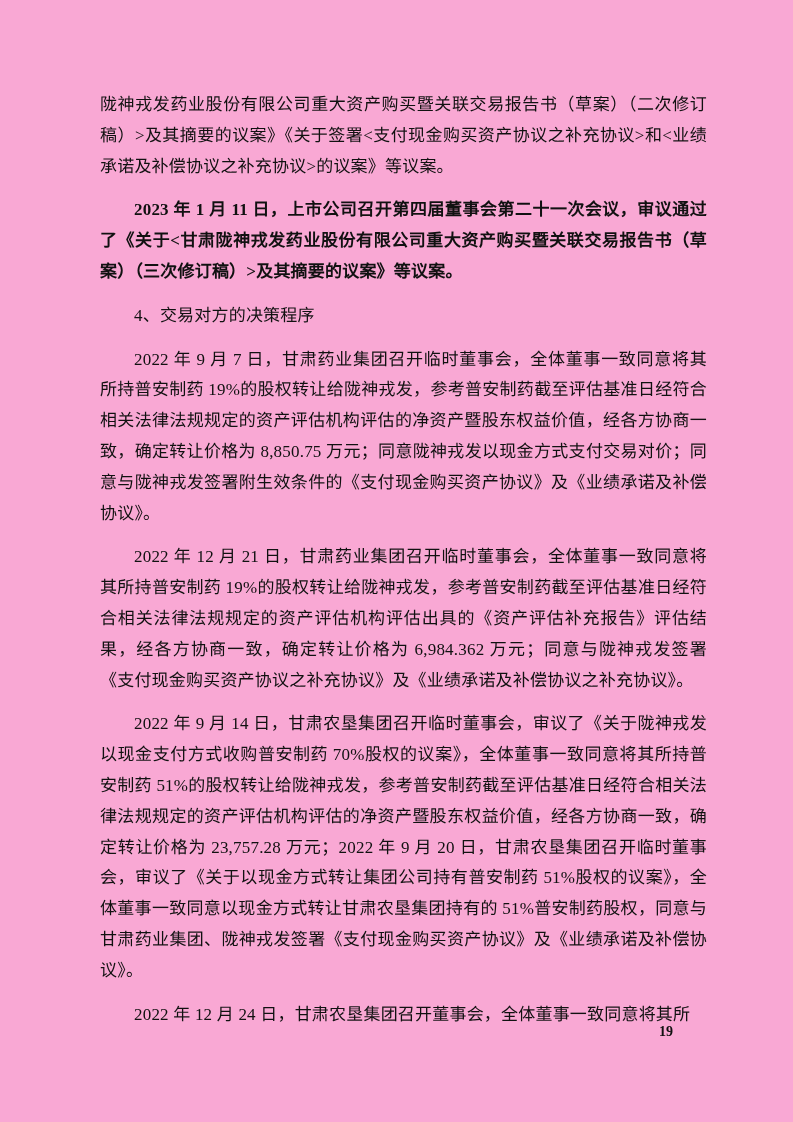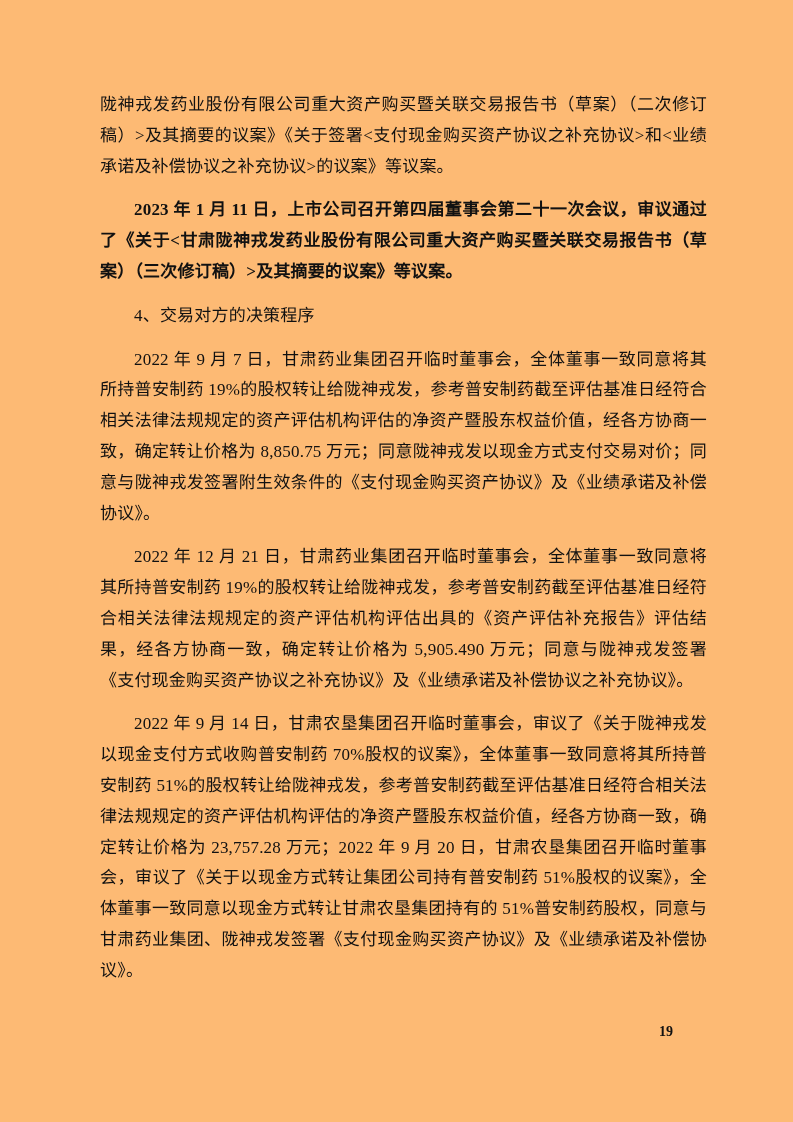--- a/index.html
+++ b/index.html
@@ -4,21 +4,21 @@
 <style>
   html, body {
     margin: 0;
     padding: 0;
     background: #ffffff;
   }
   .page {
     position: relative;
     width: 793px;
     height: 1122px;
-    background: #fdba74;
+    background: #f9a8d4;
     overflow: hidden;
     font-family: "Liberation Serif", "DejaVu Serif", serif;
     color: #111111;
   }
   .doc-body {
     position: absolute;
     left: 100px;
     top: 90px;
     width: 607px;
     font-size: 17px;
@@ -60,22 +60,23 @@
   <div class="doc-body">
 
     <p class="para continuation">陇神戎发药业股份有限公司重大资产购买暨关联交易报告书（草案）（二次修订稿）&gt;及其摘要的议案》《关于签署&lt;支付现金购买资产协议之补充协议&gt;和&lt;业绩承诺及补偿协议之补充协议&gt;的议案》等议案。</p>
 
     <p class="para bold-resolution">2023 年 1 月 11 日，上市公司召开第四届董事会第二十一次会议，审议通过了《关于&lt;甘肃陇神戎发药业股份有限公司重大资产购买暨关联交易报告书（草案）（三次修订稿）&gt;及其摘要的议案》等议案。</p>
 
     <p class="para section-heading">4、交易对方的决策程序</p>
 
     <p class="para">2022 年 9 月 7 日，甘肃药业集团召开临时董事会，全体董事一致同意将其所持普安制药 19%的股权转让给陇神戎发，参考普安制药截至评估基准日经符合相关法律法规规定的资产评估机构评估的净资产暨股东权益价值，经各方协商一致，确定转让价格为 8,850.75 万元；同意陇神戎发以现金方式支付交易对价；同意与陇神戎发签署附生效条件的《支付现金购买资产协议》及《业绩承诺及补偿协议》。</p>
 
-    <p class="para">2022 年 12 月 21 日，甘肃药业集团召开临时董事会，全体董事一致同意将其所持普安制药 19%的股权转让给陇神戎发，参考普安制药截至评估基准日经符合相关法律法规规定的资产评估机构评估出具的《资产评估补充报告》评估结果，经各方协商一致，确定转让价格为 5,905.490 万元；同意与陇神戎发签署《支付现金购买资产协议之补充协议》及《业绩承诺及补偿协议之补充协议》。</p>
+    <p class="para">2022 年 12 月 21 日，甘肃药业集团召开临时董事会，全体董事一致同意将其所持普安制药 19%的股权转让给陇神戎发，参考普安制药截至评估基准日经符合相关法律法规规定的资产评估机构评估出具的《资产评估补充报告》评估结果，经各方协商一致，确定转让价格为 6,984.362 万元；同意与陇神戎发签署《支付现金购买资产协议之补充协议》及《业绩承诺及补偿协议之补充协议》。</p>
 
     <p class="para">2022 年 9 月 14 日，甘肃农垦集团召开临时董事会，审议了《关于陇神戎发以现金支付方式收购普安制药 70%股权的议案》，全体董事一致同意将其所持普安制药 51%的股权转让给陇神戎发，参考普安制药截至评估基准日经符合相关法律法规规定的资产评估机构评估的净资产暨股东权益价值，经各方协商一致，确定转让价格为 23,757.28 万元；2022 年 9 月 20 日，甘肃农垦集团召开临时董事会，审议了《关于以现金方式转让集团公司持有普安制药 51%股权的议案》，全体董事一致同意以现金方式转让甘肃农垦集团持有的 51%普安制药股权，同意与甘肃药业集团、陇神戎发签署《支付现金购买资产协议》及《业绩承诺及补偿协议》。</p>
 
+    <p class="para">2022 年 12 月 24 日，甘肃农垦集团召开董事会，全体董事一致同意将其所</p>
 
   </div>
 
   <div class="page-number">19</div>
 
 </div>
 
 </body></html>

